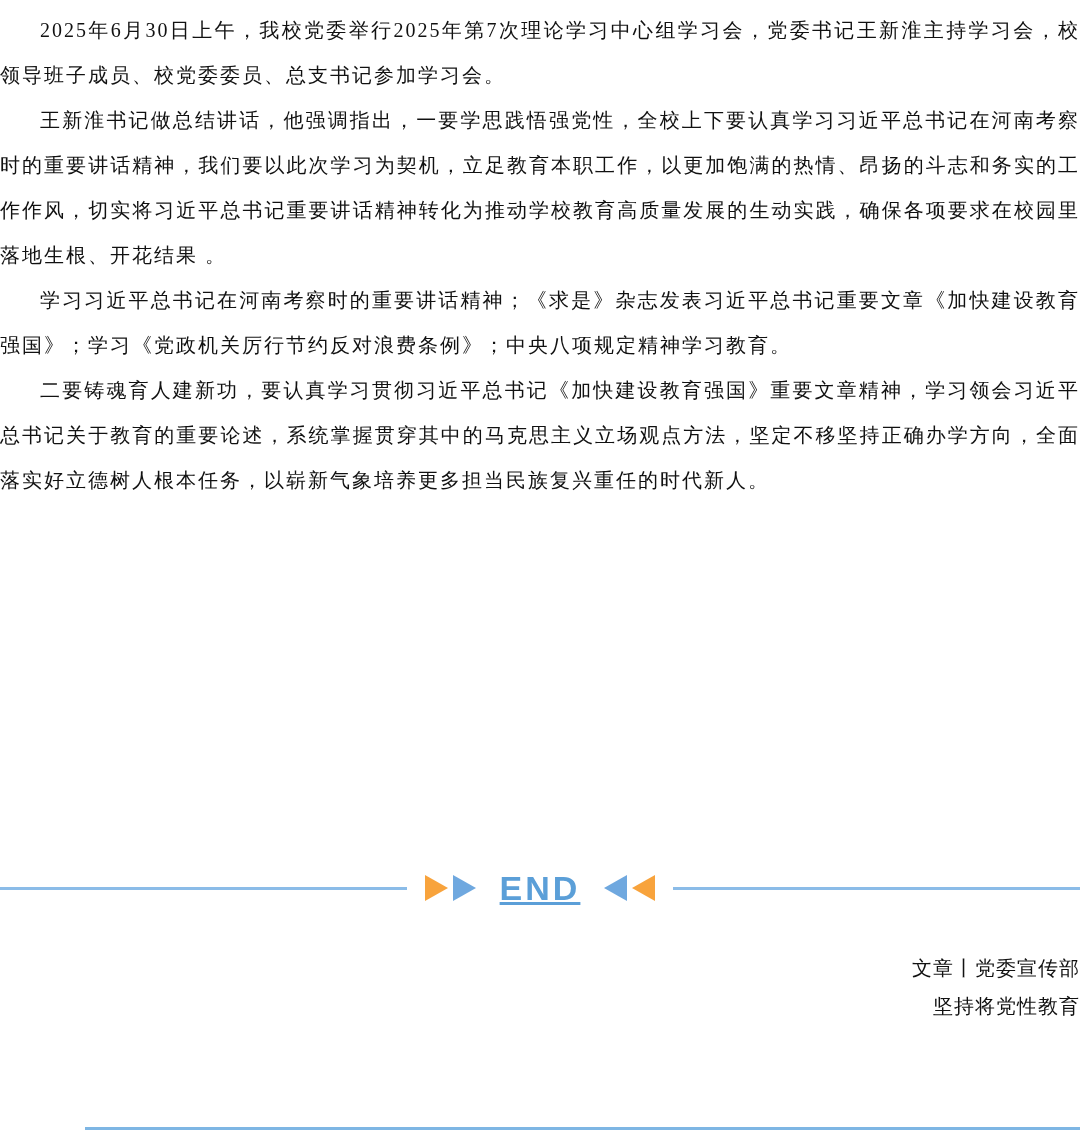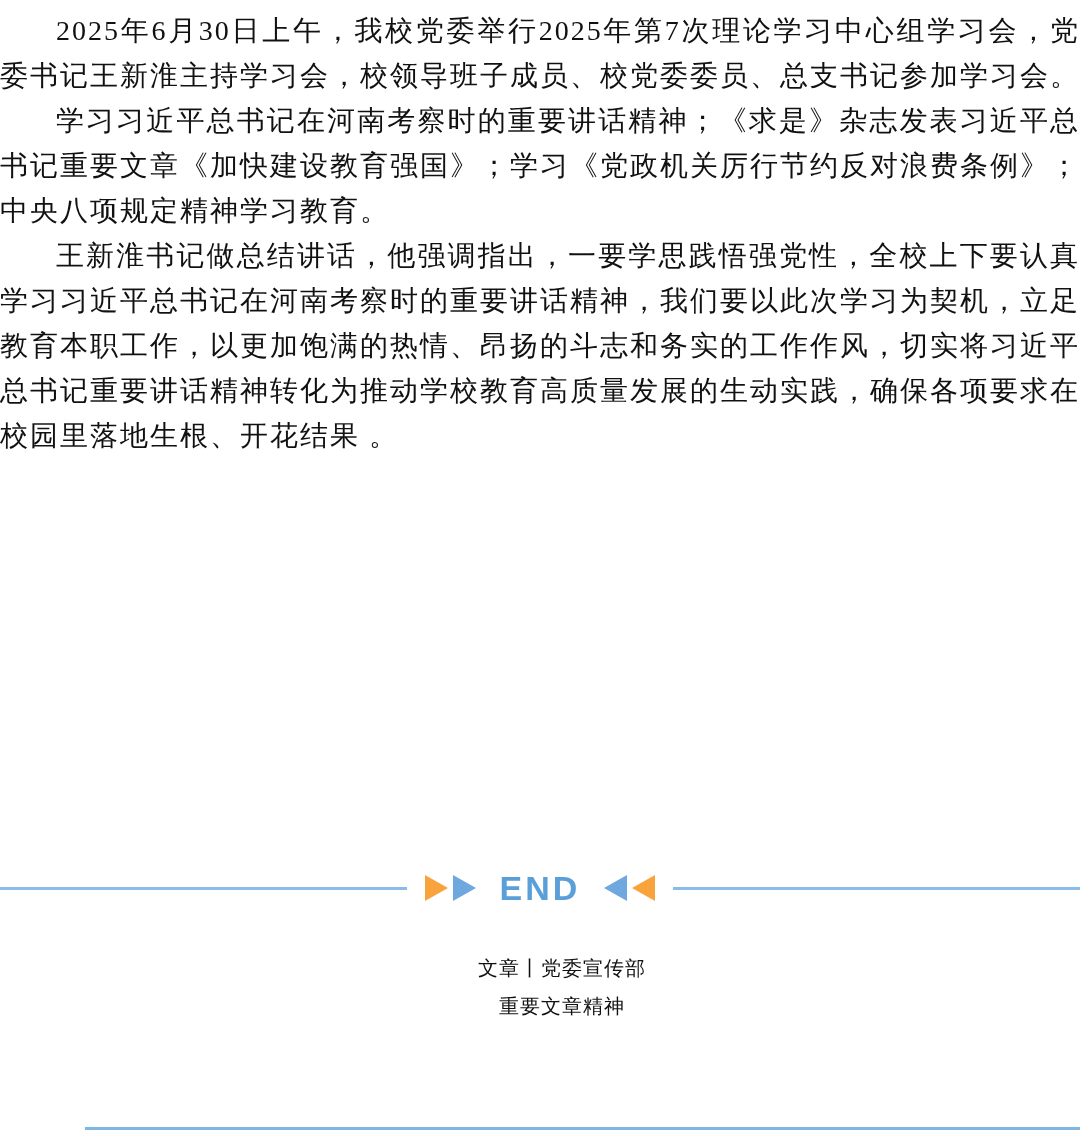--- a/index.html
+++ b/index.html
@@ -18,21 +18,21 @@
 
   
   .article {
     position: absolute;
     top: 8px;
     left: 0;
     right: 0;
   }
   .article p {
     margin: 0;
-    font-size: 28px;
+    font-size: 20px;
     line-height: 45px;
     letter-spacing: 2px;
     text-align: justify;
     text-indent: 2em;
     color: var(--body-text, #111111);
   }
 
   
   .end-divider {
     position: absolute;
@@ -76,29 +76,30 @@
     border-color: transparent var(--arrow-orange, #F8A33C) transparent transparent;
   }
   .end-label {
     margin-left: 24px;
     font-family: "Liberation Sans", "DejaVu Sans", sans-serif;
     font-weight: bold;
     font-size: 34px;
     letter-spacing: 3px;
     color: var(--end-text, #5B9FD8);
     line-height: 1;
+    text-decoration: underline;
   }
 
   
   .credits {
     position: absolute;
     top: 949px;
     left: 0;
     right: 0;
-    text-align: center;
+    text-align: right;
     padding-left: 44px;
   }
   .credits p {
     margin: 0;
     font-size: 20px;
     line-height: 38px;
     letter-spacing: 1px;
     color: var(--body-text, #111111);
   }
 
@@ -110,32 +111,33 @@
     right: 0;
     height: 3px;
     background: var(--bottom-line, #7EB6E4);
   }
 </style>
 </head>
 <body>
 
 <div class="article">
   <p>2025年6月30日上午，我校党委举行2025年第7次理论学习中心组学习会，党委书记王新淮主持学习会，校领导班子成员、校党委委员、总支书记参加学习会。</p>
+  <p>王新淮书记做总结讲话，他强调指出，一要学思践悟强党性，全校上下要认真学习习近平总书记在河南考察时的重要讲话精神，我们要以此次学习为契机，立足教育本职工作，以更加饱满的热情、昂扬的斗志和务实的工作作风，切实将习近平总书记重要讲话精神转化为推动学校教育高质量发展的生动实践，确保各项要求在校园里落地生根、开花结果 。</p>
   <p>学习习近平总书记在河南考察时的重要讲话精神；《求是》杂志发表习近平总书记重要文章《加快建设教育强国》；学习《党政机关厉行节约反对浪费条例》；中央八项规定精神学习教育。</p>
-  <p>王新淮书记做总结讲话，他强调指出，一要学思践悟强党性，全校上下要认真学习习近平总书记在河南考察时的重要讲话精神，我们要以此次学习为契机，立足教育本职工作，以更加饱满的热情、昂扬的斗志和务实的工作作风，切实将习近平总书记重要讲话精神转化为推动学校教育高质量发展的生动实践，确保各项要求在校园里落地生根、开花结果 。</p>
+  <p>二要铸魂育人建新功，要认真学习贯彻习近平总书记《加快建设教育强国》重要文章精神，学习领会习近平总书记关于教育的重要论述，系统掌握贯穿其中的马克思主义立场观点方法，坚定不移坚持正确办学方向，全面落实好立德树人根本任务，以崭新气象培养更多担当民族复兴重任的时代新人。</p>
 </div>
 
 <div class="end-divider">
   <div class="rule"></div>
   <span class="tri tri-right-orange"></span>
   <span class="tri tri-right-blue"></span>
   <span class="end-label">END</span>
   <span class="tri tri-left-blue"></span>
   <span class="tri tri-left-orange"></span>
   <div class="rule"></div>
 </div>
 
 <div class="credits">
   <p>文章丨党委宣传部</p>
-  <p>重要文章精神</p>
+  <p>坚持将党性教育</p>
 </div>
 
 <div class="bottom-line"></div>
 
 </body></html>

